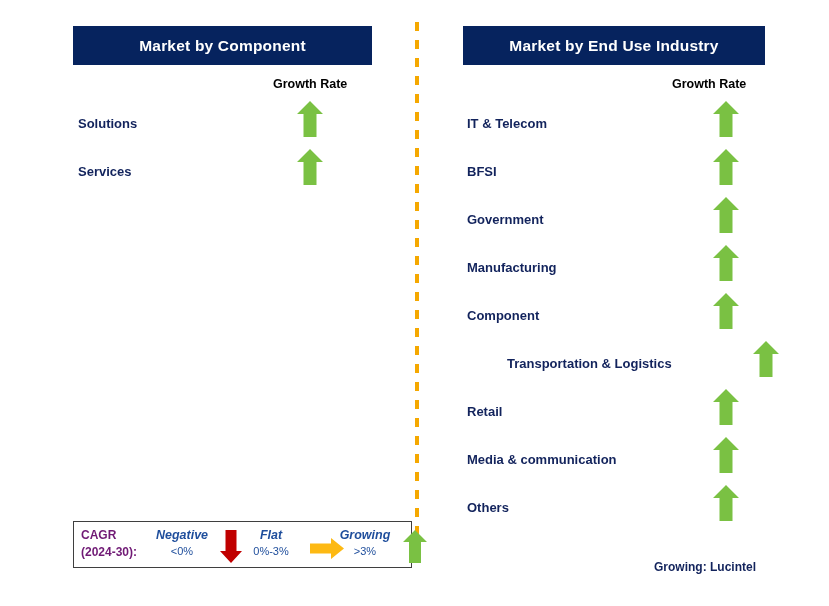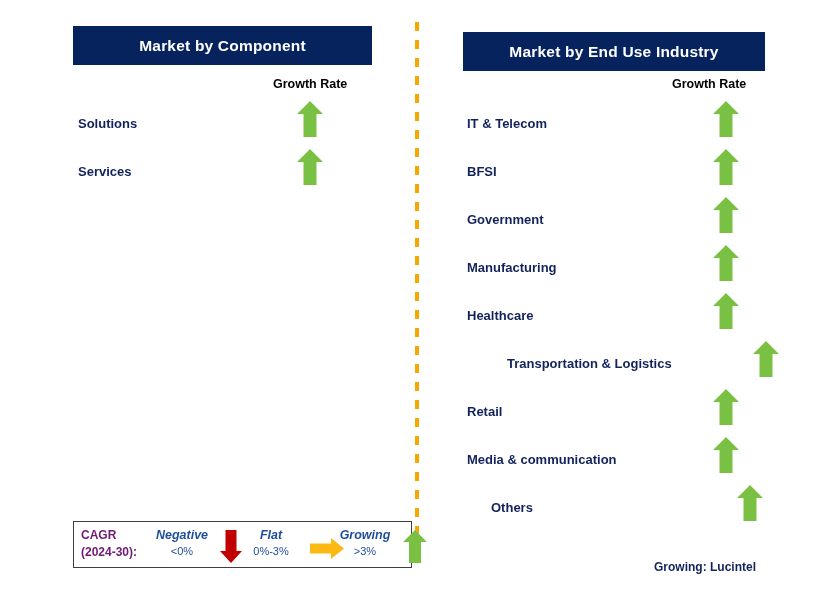--- a/index.html
+++ b/index.html
@@ -29,21 +29,21 @@
     color: #ffffff;
     font-size: 15.5px;
     font-weight: bold;
     letter-spacing: 0.2px;
     display: flex;
     align-items: center;
     justify-content: center;
     text-align: center;
   }
   #header-left  { left: 73px;  top: 26px; width: 299px; height: 39px; }
-  #header-right { left: 463px; top: 26px; width: 302px; height: 39px; margin-top: 6px; }
+  #header-right { left: 463px; top: 26px; width: 302px; height: 39px; }
 
   
   .growth-caption {
     position: absolute;
     font-size: 12.5px;
     font-weight: bold;
     color: #000000;
     white-space: nowrap;
   }
   #growth-left  { left: 273px; top: 77px; }
@@ -229,21 +229,21 @@
     <div class="item-row" style="top:257px;">
       <span class="item-label">Manufacturing</span>
       <span class="arrow-slot">
         <svg class="arrow-up" viewBox="0 0 26 36" xmlns="http://www.w3.org/2000/svg" aria-hidden="true">
           <path d="M13 0 L26 13 L19.5 13 L19.5 36 L6.5 36 L6.5 13 L0 13 Z" fill="#7ac143"></path>
         </svg>
       </span>
     </div>
 
     <div class="item-row" style="top:305px;">
-      <span class="item-label">Healthcare</span>
+      <span class="item-label">Component</span>
       <span class="arrow-slot">
         <svg class="arrow-up" viewBox="0 0 26 36" xmlns="http://www.w3.org/2000/svg" aria-hidden="true">
           <path d="M13 0 L26 13 L19.5 13 L19.5 36 L6.5 36 L6.5 13 L0 13 Z" fill="#7ac143"></path>
         </svg>
       </span>
     </div>
 
     <div class="item-row" style="top:353px;margin-left:40px;">
       <span class="item-label">Transportation &amp; Logistics</span>
       <span class="arrow-slot">
@@ -264,21 +264,21 @@
 
     <div class="item-row" style="top:449px;">
       <span class="item-label">Media &amp; communication</span>
       <span class="arrow-slot">
         <svg class="arrow-up" viewBox="0 0 26 36" xmlns="http://www.w3.org/2000/svg" aria-hidden="true">
           <path d="M13 0 L26 13 L19.5 13 L19.5 36 L6.5 36 L6.5 13 L0 13 Z" fill="#7ac143"></path>
         </svg>
       </span>
     </div>
 
-    <div class="item-row" style="top:497px;margin-left:24px;">
+    <div class="item-row" style="top:497px;">
       <span class="item-label">Others</span>
       <span class="arrow-slot">
         <svg class="arrow-up" viewBox="0 0 26 36" xmlns="http://www.w3.org/2000/svg" aria-hidden="true">
           <path d="M13 0 L26 13 L19.5 13 L19.5 36 L6.5 36 L6.5 13 L0 13 Z" fill="#7ac143"></path>
         </svg>
       </span>
     </div>
 
   </div>
 

